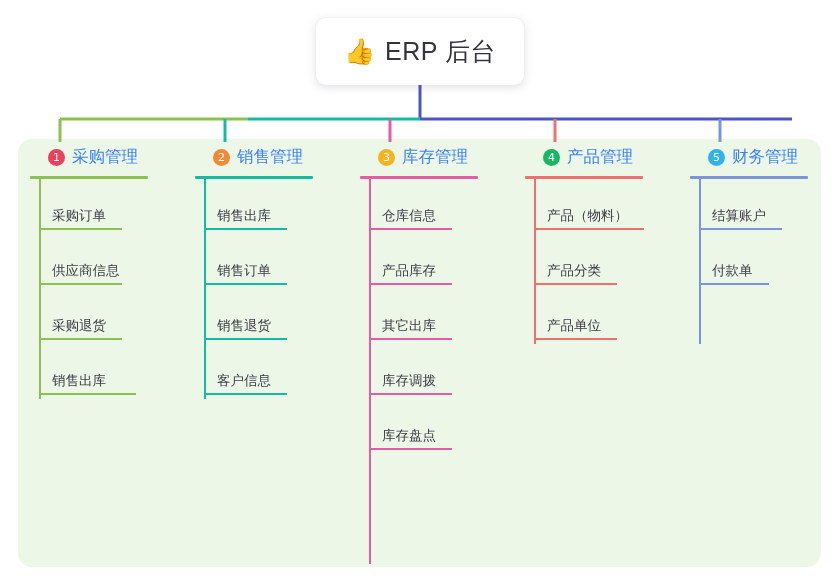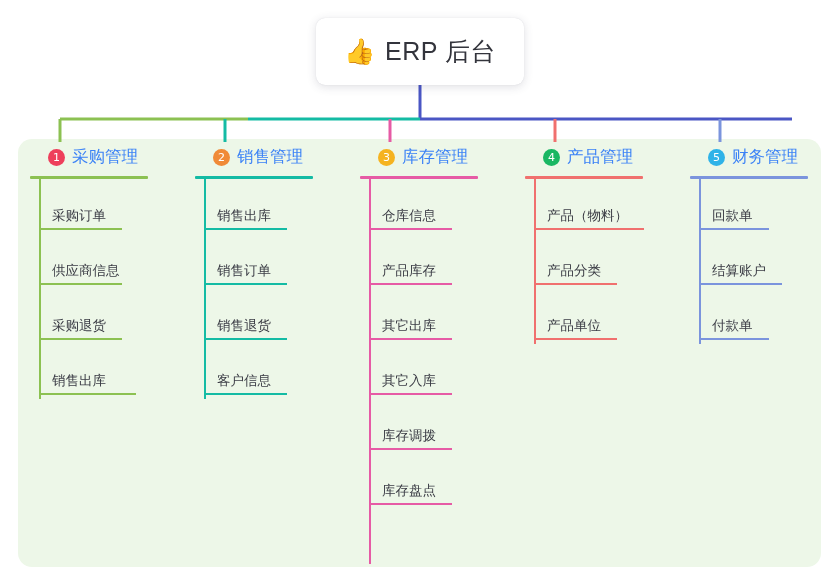--- a/index.html
+++ b/index.html
@@ -224,24 +224,20 @@
           </div>
           <div class="leaf">
             <span class="leaf-text">产品库存</span>
             <div class="leaf-rule" style="width: 83px; background: rgb(230, 91, 165);"></div>
           </div>
           <div class="leaf">
             <span class="leaf-text">其它出库</span>
             <div class="leaf-rule" style="width: 83px; background: rgb(230, 91, 165);"></div>
           </div>
           <div class="leaf">
-            <span class="leaf-text">其它入库</span>
-            <div class="leaf-rule" style="width: 83px; background: rgb(230, 91, 165);"></div>
-          </div>
-          <div class="leaf">
             <span class="leaf-text">库存调拨</span>
             <div class="leaf-rule" style="width: 83px; background: rgb(230, 91, 165);"></div>
           </div>
           <div class="leaf">
             <span class="leaf-text">库存盘点</span>
             <div class="leaf-rule" style="width: 83px; background: rgb(230, 91, 165);"></div>
           </div>
         </div>
       </div>
       <div class="branch" style="left: 525px; width: 160px;">
@@ -268,24 +264,20 @@
       </div>
       <div class="branch" style="left: 690px; width: 150px;">
         <div class="branch-head">
           <span class="badge" style="background: rgb(47, 179, 232);">5</span>
           <span class="branch-title">财务管理</span>
         </div>
         <div class="head-rule" style="width: 118px; background: rgb(123, 148, 221);"></div>
         <div class="leaves">
           <div class="spine" style="background: rgb(123, 148, 221); height: 165px;"></div>
           <div class="leaf">
-            <span class="leaf-text">回款单</span>
-            <div class="leaf-rule" style="width: 70px; background: rgb(123, 148, 221);"></div>
-          </div>
-          <div class="leaf">
             <span class="leaf-text">结算账户</span>
             <div class="leaf-rule" style="width: 83px; background: rgb(123, 148, 221);"></div>
           </div>
           <div class="leaf">
             <span class="leaf-text">付款单</span>
             <div class="leaf-rule" style="width: 70px; background: rgb(123, 148, 221);"></div>
           </div>
         </div>
       </div>
     </div>

